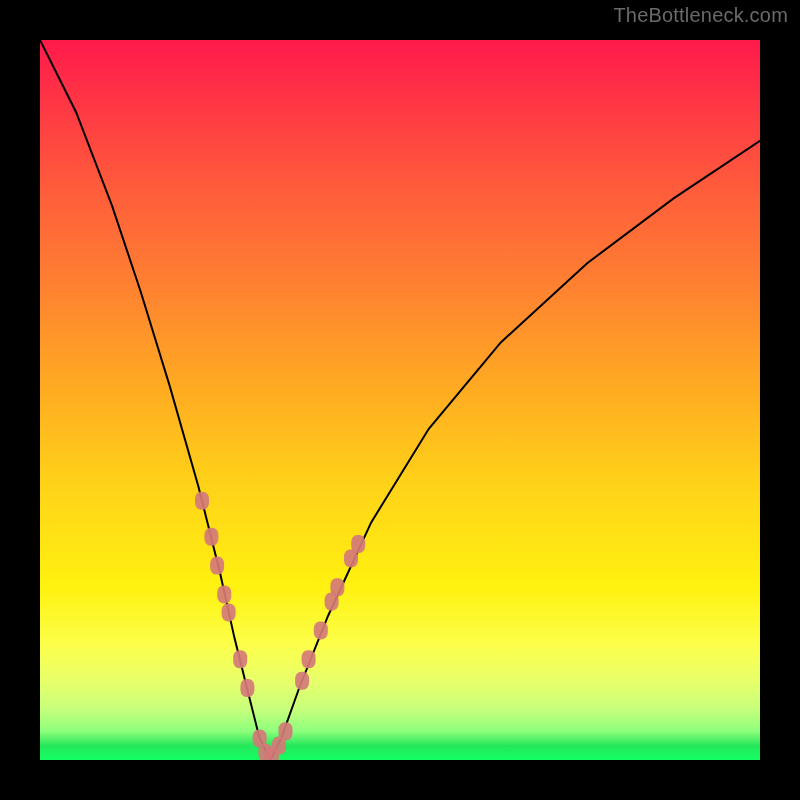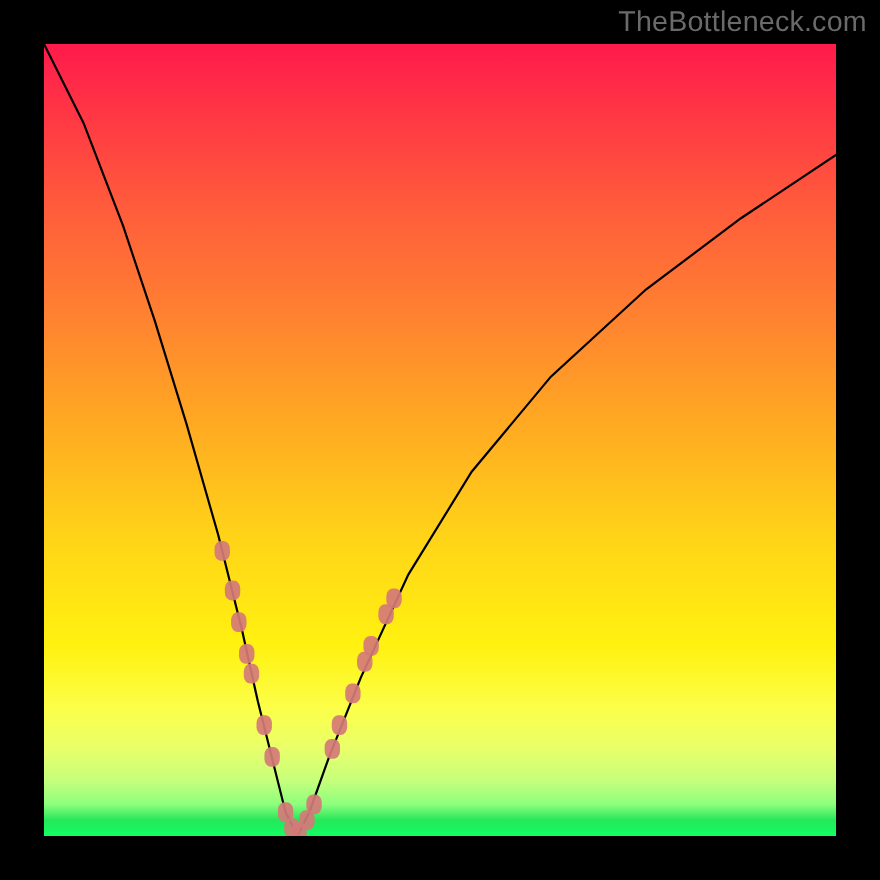--- a/index.html
+++ b/index.html
@@ -15,21 +15,21 @@
     width: 800px;
     height: 800px;
     background: #000;
     position: relative;
   }
   .watermark {
     position: absolute;
     top: 4px;
     right: 12px;
     color: #6a6a6a;
-    font-size: 26px;
+    font-size: 20px;
     font-weight: 500;
     letter-spacing: 0.2px;
     z-index: 20;
   }
   .plot {
     position: absolute;
     left: 40px;
     top: 40px;
     width: 720px;
     height: 720px;

